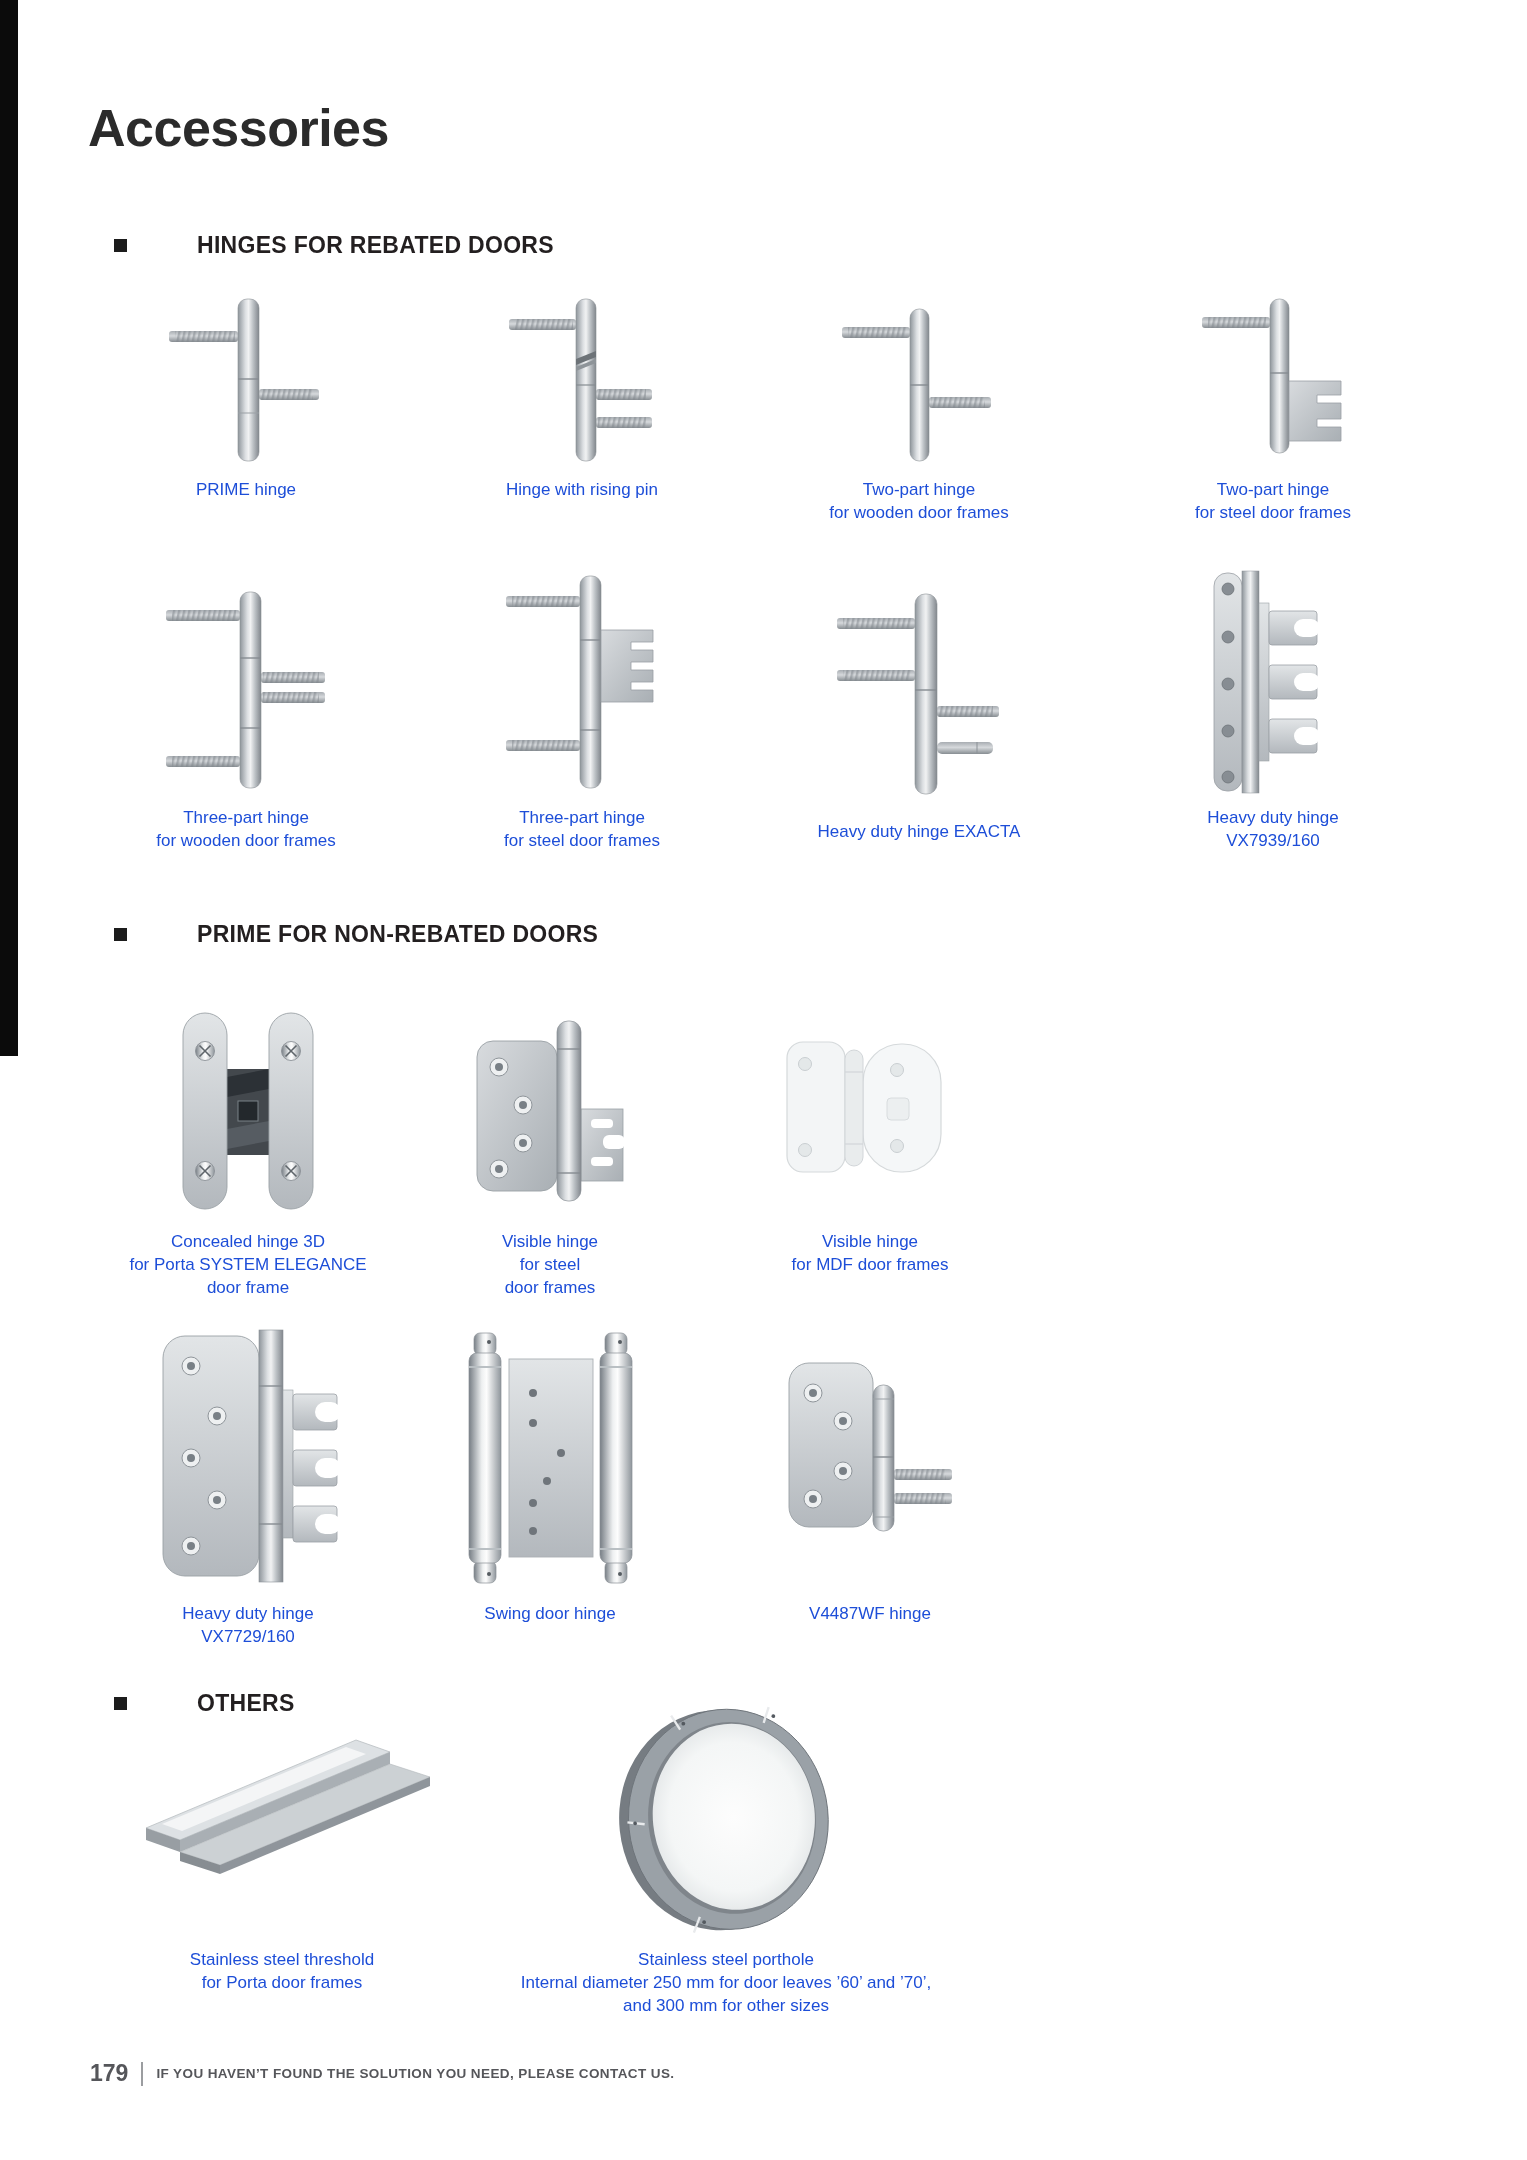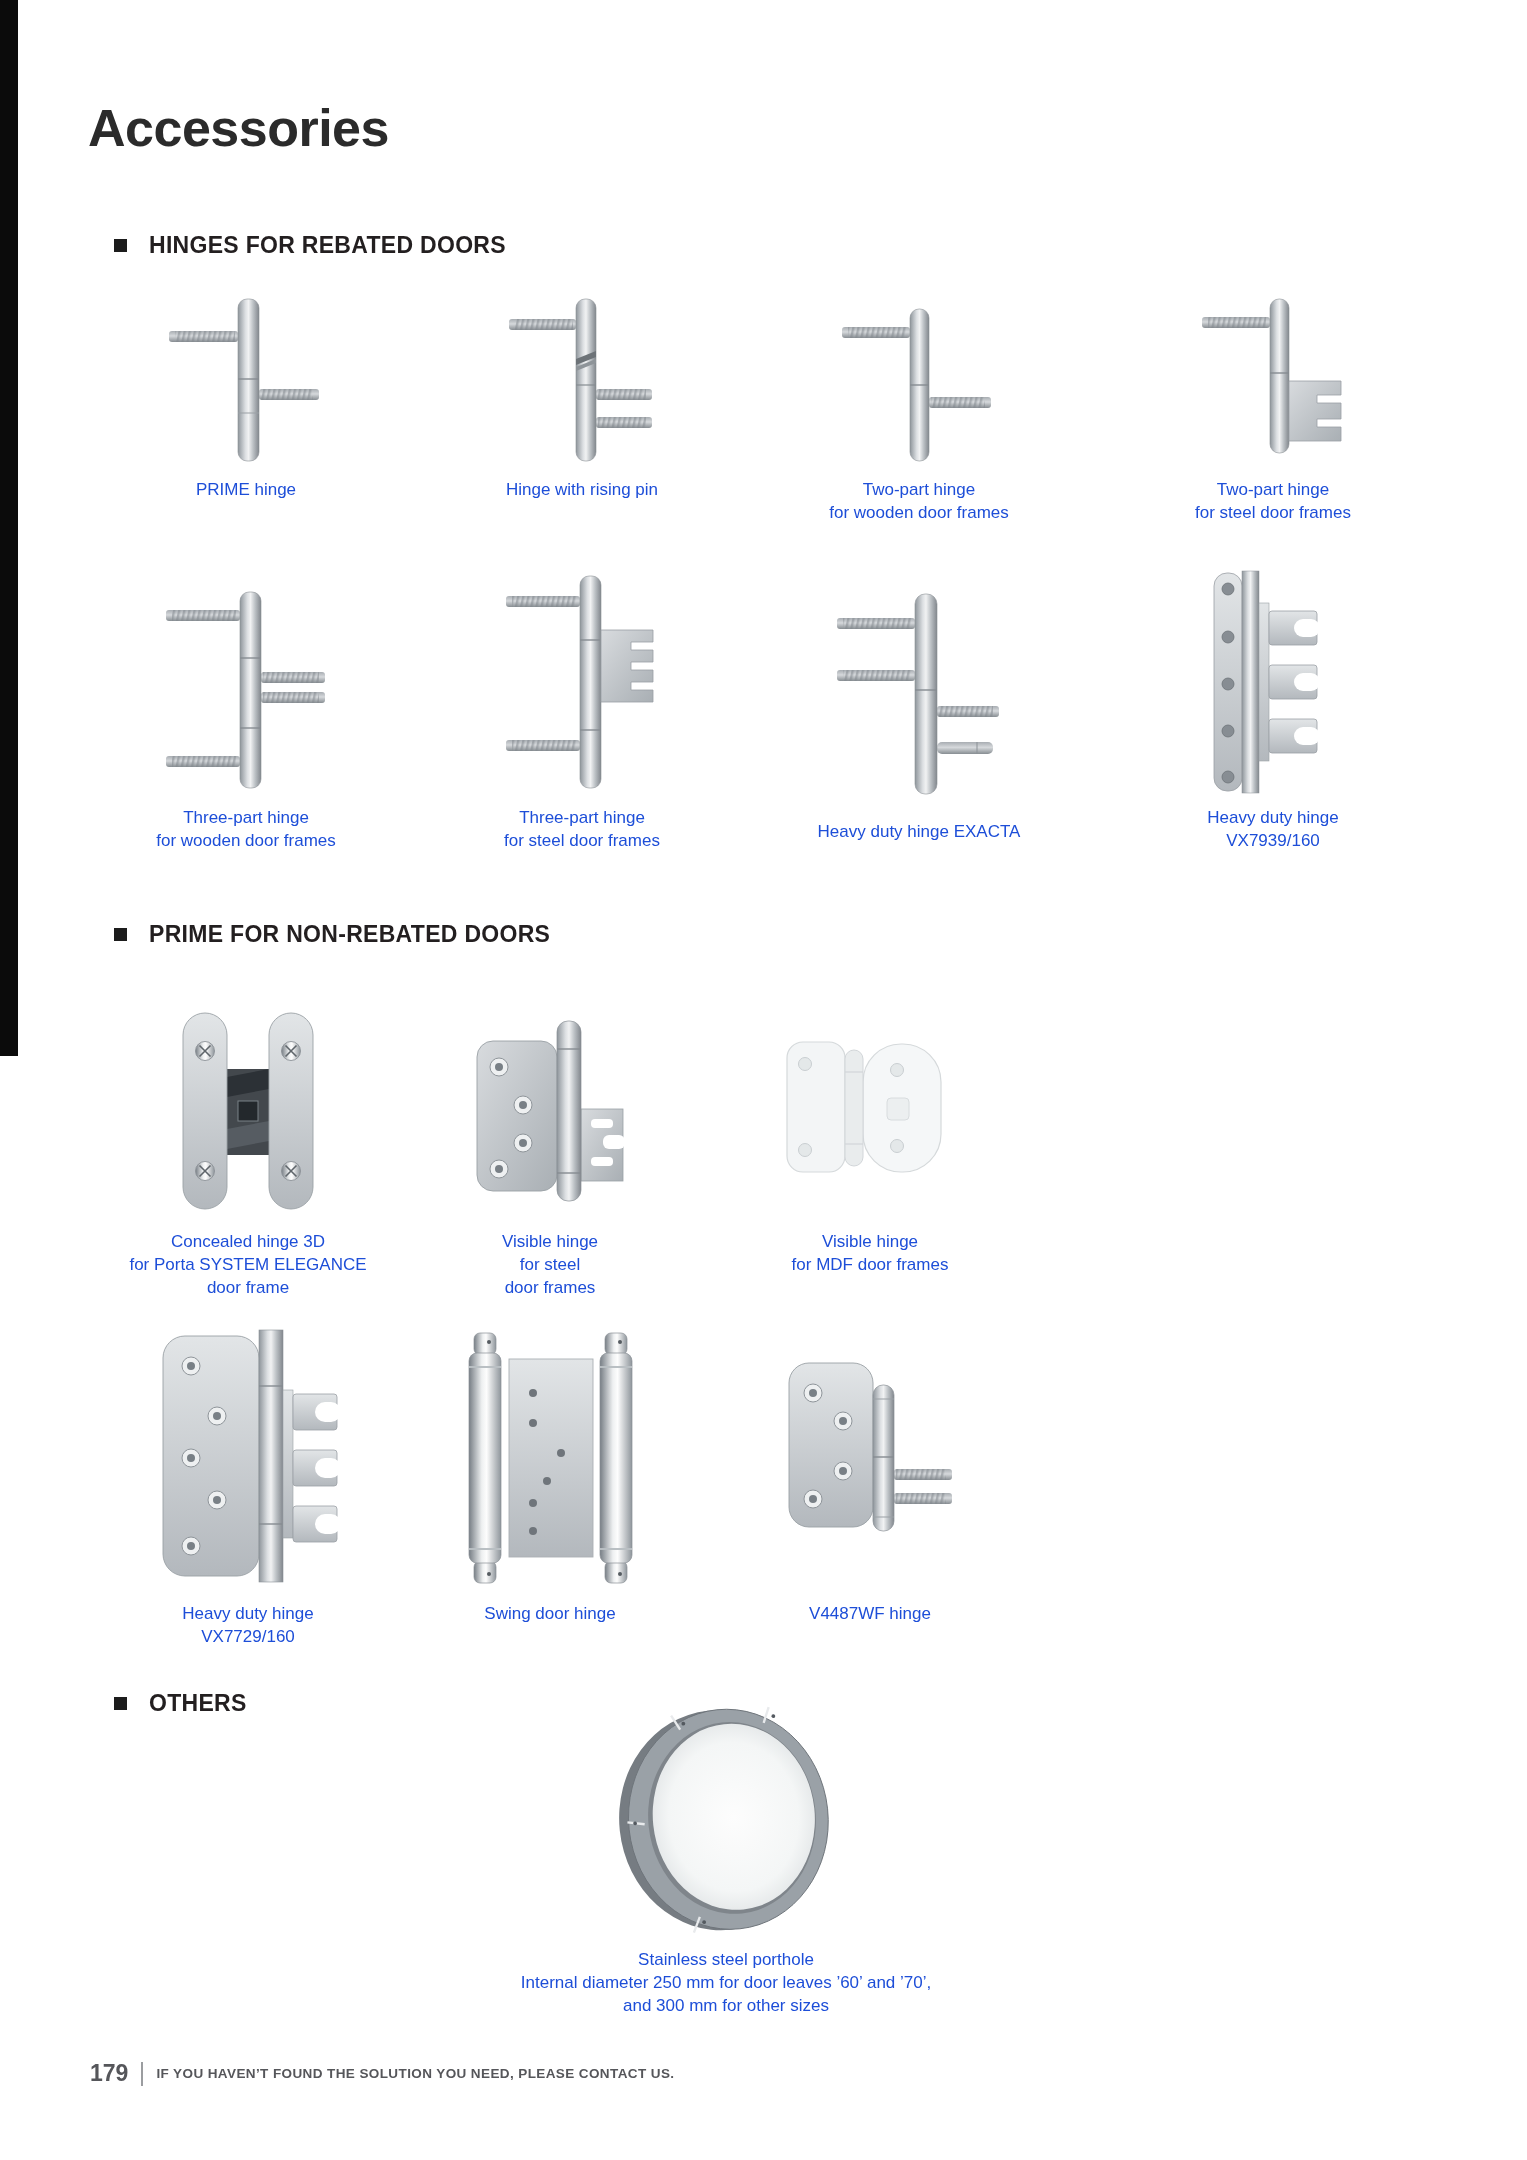--- a/index.html
+++ b/index.html
@@ -6,21 +6,21 @@
   .page{
     position:relative;width:1527px;height:2160px;background:#ffffff;
     font-family:"Liberation Sans", sans-serif;color:#161616;overflow:hidden;
     margin:0 auto;
   }
   .edge-strip{position:absolute;left:0;top:0;width:18px;height:1056px;background:#0b0b0b;}
   .page-title{
     position:absolute;left:88px;top:100px;font-size:52px;font-weight:700;
     color:#2b2b2b;letter-spacing:-0.5px;line-height:1.1;
   }
-  .sec-head{position:absolute;left:114px;display:flex;align-items:center;}
+  .sec-head{position:absolute;left:114px;display:flex;align-items:center;gap:48px;}
   .bullet{width:13px;height:13px;background:#1c1c1c;display:inline-block;flex:0 0 auto;}
   .sec-title{margin-left:22px;font-size:23px;font-weight:700;color:#231f20;letter-spacing:0.3px;white-space:nowrap;}
   .cell{position:absolute;text-align:center;}
   .img-wrap{display:flex;align-items:center;justify-content:center;}
   .caption{
     font-size:17px;line-height:23px;color:#1d4ed8;white-space:pre-line;margin-top:8px;
   }
   .footer{position:absolute;left:90px;top:2060px;display:flex;align-items:center;}
   .pageno{font-size:23px;font-weight:700;color:#55565a;}
   .fdiv{width:2px;height:24px;background:#9b9da0;margin:0 13px;}
@@ -408,20 +408,35 @@
       </svg>
     </div>
     <div class="caption">V4487WF hinge</div>
   </div>
 
   <div class="sec-head" style="top:1690px">
     <span class="bullet"></span>
     <span class="sec-title">OTHERS</span>
   </div>
 
+  <div class="cell" style="left:122px;top:1698px;width:320px">
+    <div class="img-wrap" style="height:242px">
+      <svg width="300" height="190" viewBox="0 0 300 190">
+        <polygon points="14,104 224,16 258,28 48,116" fill="#dde1e4" stroke="#b9bec2" stroke-width="0.8"></polygon>
+        <polygon points="30,100 214,23 234,30 50,107" fill="#f4f5f6"></polygon>
+        <polygon points="48,116 258,28 258,40 48,128" fill="#a9afb4"></polygon>
+        <polygon points="48,128 258,40 298,53 88,141" fill="#ccd1d4" stroke="#b2b7bb" stroke-width="0.6"></polygon>
+        <polygon points="88,141 298,53 298,62 88,150" fill="#8f959b"></polygon>
+        <polygon points="14,104 48,116 48,128 14,116" fill="#989ea3"></polygon>
+        <polygon points="48,128 88,141 88,150 48,137" fill="#878d92"></polygon>
+      </svg>
+    </div>
+    <div class="caption">Stainless steel threshold
+for Porta door frames</div>
+  </div>
 
   <div class="cell" style="left:406px;top:1698px;width:640px">
     <div class="img-wrap" style="height:242px">
       <svg width="245" height="240" viewBox="0 0 250 255">
         <g transform="rotate(-6 125 128)">
           <ellipse cx="117" cy="128" rx="106" ry="117" fill="#767c82"></ellipse>
           <ellipse cx="127" cy="128" rx="106" ry="117" fill="#9aa1a7" stroke="#6e747a" stroke-width="1"></ellipse>
           <ellipse cx="131" cy="127" rx="89" ry="102" fill="#7f858b"></ellipse>
           <ellipse cx="133" cy="126" rx="86" ry="99" fill="url(#gLens)"></ellipse>
           <g stroke="#e8eaec" stroke-width="2.5">

